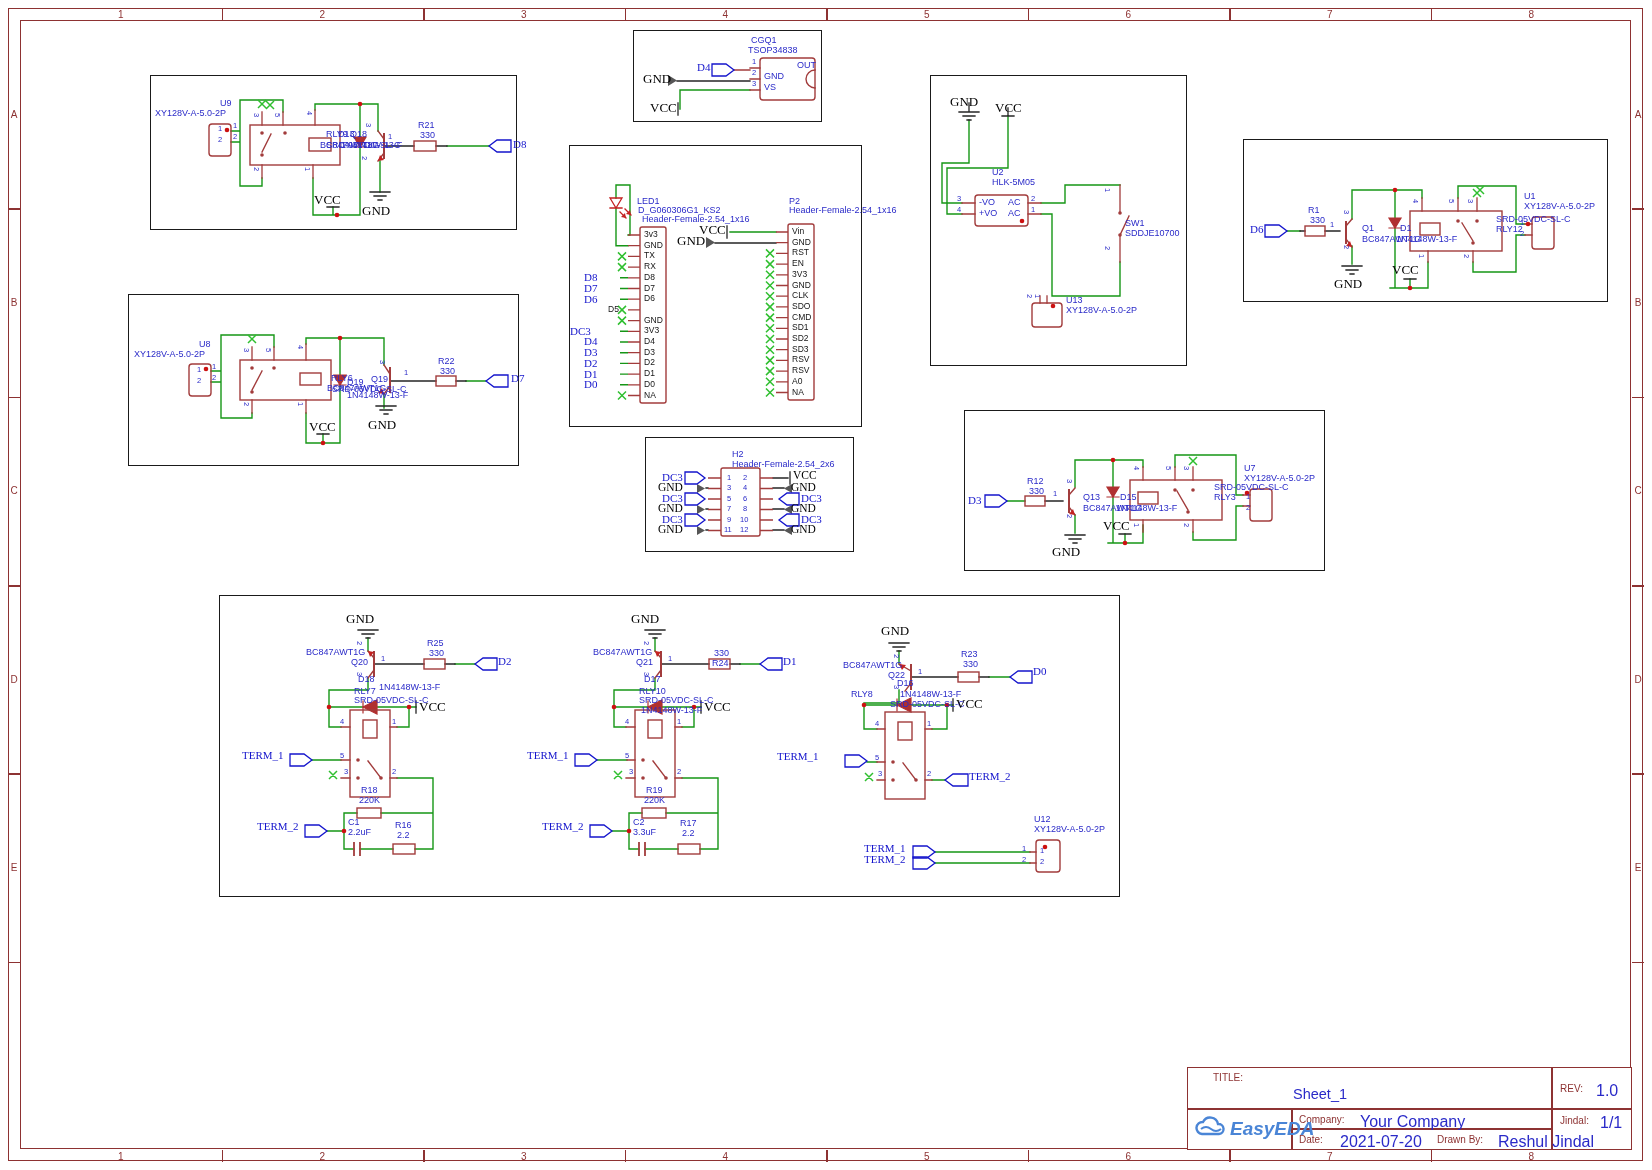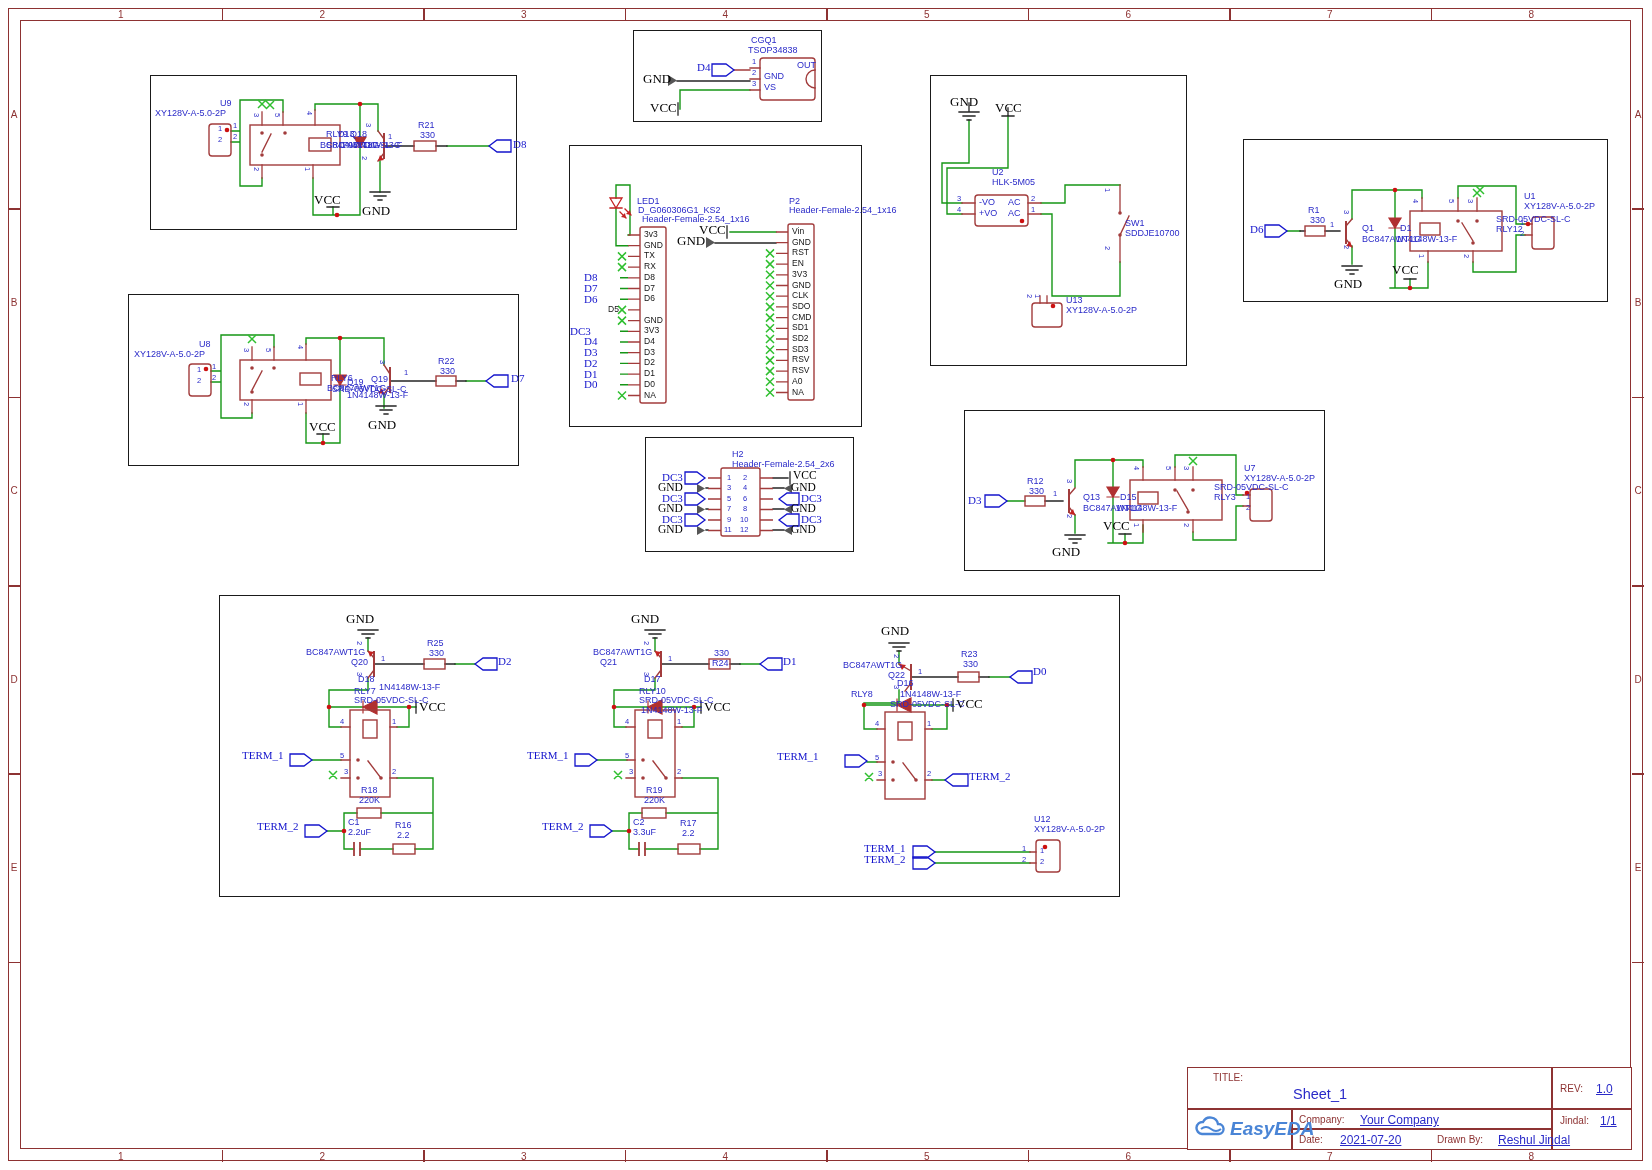--- a/index.html
+++ b/index.html
@@ -19,21 +19,21 @@
   .pname{color:#151515;font-size:8.5px;}
   .net{color:#000;font-family:"Liberation Serif",serif;font-size:13px;}
   .net12{color:#000;font-family:"Liberation Serif",serif;font-size:11.5px;}
   .port{color:#1414cc;font-family:"Liberation Serif",serif;font-size:11px;}
   .rot{transform:rotate(90deg);transform-origin:left top;}
   svg{position:absolute;left:0;top:0;}
   
   .tb{position:absolute;border:1.5px solid #8d3232;background:#fff;}
   .tbline{position:absolute;background:#8d3232;}
   .tbl{position:absolute;color:#8d3232;font-size:10px;}
-  .tbv{position:absolute;color:#2a2ac8;font-size:12px;text-decoration:underline;}
+  .tbv{position:absolute;color:#2a2ac8;font-size:16px;}
   .tbtitle{position:absolute;color:#2a2ac8;font-size:14.5px;}
   .logotext{position:absolute;color:#4a85d6;font-size:19px;font-weight:bold;font-style:italic;}
 </style>
 </head>
 <body>
 
 <div id="sheet">
 
   <div class="frame" style="left:8px;top:8px;width:1633px;height:1151px;"></div>
   <div class="frame" style="left:20px;top:20px;width:1609px;height:1127px;"></div>
@@ -546,21 +546,21 @@
       <span class="lab ref" style="left: 361px; top: 786px;">R18</span>
       <span class="lab ref" style="left: 359px; top: 796px;">220K</span>
       <span class="lab port" style="left: 242px; top: 750px;">TERM_1</span>
       <span class="lab port" style="left: 257px; top: 821px;">TERM_2</span>
       <span class="lab ref" style="left: 348px; top: 818px;">C1</span>
       <span class="lab ref" style="left: 348px; top: 828px;">2.2uF</span>
       <span class="lab ref" style="left: 395px; top: 821px;">R16</span>
       <span class="lab ref" style="left: 397px; top: 831px;">2.2</span>
       <span class="lab net" style="left: 631px; top: 612px;">GND</span>
       <span class="lab ref" style="left: 593px; top: 648px;">BC847AWT1G</span>
-      <span class="lab ref" style="left: 600px; top: 658px;">Q21</span>
+      <span class="lab ref" style="left: 636px; top: 658px;">Q21</span>
       <span class="lab pin rot" style="left: 650px; top: 641px;">2</span>
       <span class="lab pin" style="left: 668px; top: 655px;">1</span>
       <span class="lab pin rot" style="left: 650px; top: 672px;">3</span>
       <span class="lab ref" style="left: 644px; top: 675px;">D17</span>
       <span class="lab ref" style="left: 712px; top: 639px; margin-top: 20px;">R24</span>
       <span class="lab ref" style="left: 714px; top: 649px;">330</span>
       <span class="lab port" style="left: 783px; top: 656px;">D1</span>
       <span class="lab ref" style="left: 639px; top: 687px;">RLY10</span>
       <span class="lab ref" style="left: 639px; top: 696px;">SRD-05VDC-SL-C</span>
       <span class="lab ref" style="left: 641px; top: 706px;">1N4148W-13-F</span>

